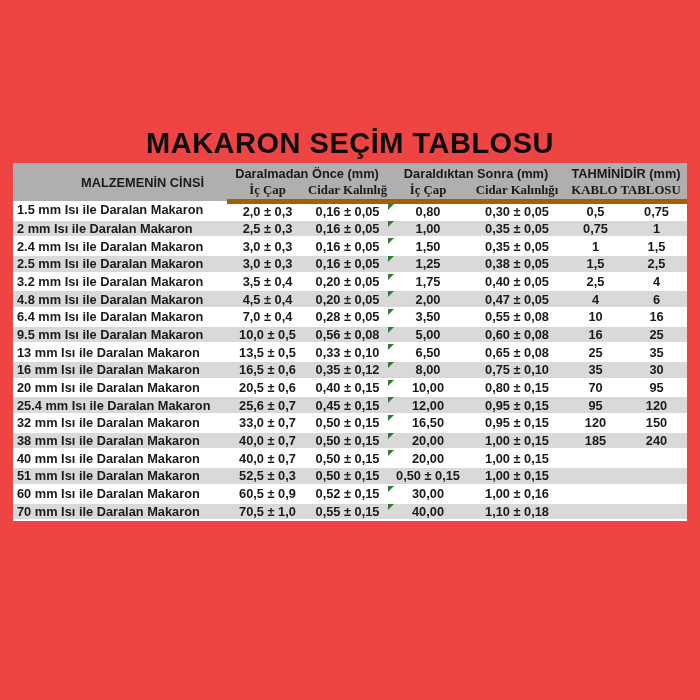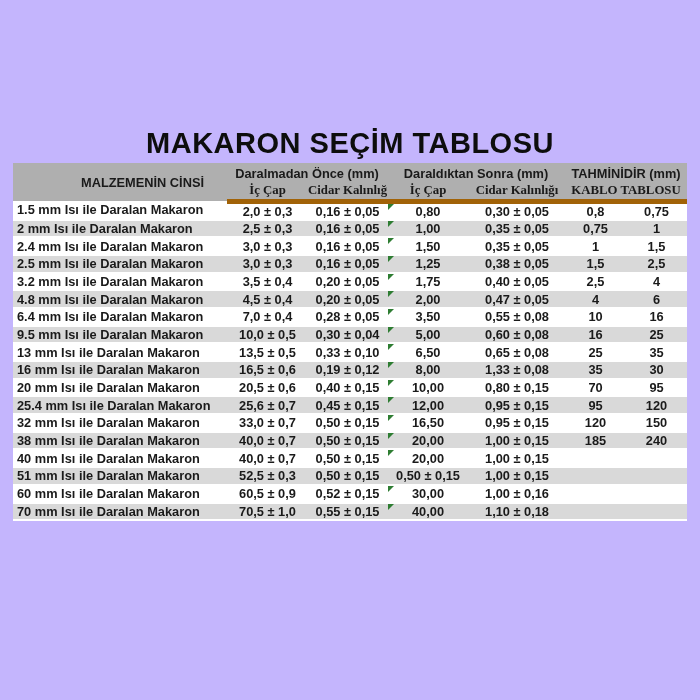--- a/index.html
+++ b/index.html
@@ -8,21 +8,21 @@
     --flag-green:#2e7d32;
     --text:#1a1a1a;
   }
   *{margin:0;padding:0;box-sizing:border-box;}
   html,body{background:#fff;}
   body{
     width:700px;height:700px;position:relative;overflow:hidden;
     font-family:"Liberation Sans","DejaVu Sans",sans-serif;
     color:var(--text);
   }
-  .page{position:absolute;inset:0;background:#c4b5fd;}
+  .page{position:absolute;inset:0;background:#ef4444;}
   .title{
     position:absolute;top:127px;left:0;width:700px;
     text-align:center;font-size:29px;font-weight:bold;
     letter-spacing:0.5px;color:#0d0d0d;white-space:nowrap;
   }
   table.sel{
     position:absolute;left:13px;top:163px;width:674px;
     border-collapse:collapse;table-layout:fixed;
   }
   table.sel th,table.sel td{
@@ -78,21 +78,21 @@
         <th colspan="2">KABLO TABLOSU</th>
       </tr>
     </thead>
     <tbody id="table-body">
         <tr>
     <td class="material-cell">1.5 mm Isı ile Daralan Makaron</td>
     <td>2,0 ± 0,3</td>
     <td>0,16 ± 0,05</td>
     <td class="after-ic">0,80<span class="flag"></span></td>
     <td>0,30 ± 0,05</td>
-    <td>0,8</td>
+    <td>0,5</td>
     <td>0,75</td>
   </tr>
         <tr class="stripe">
     <td class="material-cell">2 mm Isı ile Daralan Makaron</td>
     <td>2,5 ± 0,3</td>
     <td>0,16 ± 0,05</td>
     <td class="after-ic">1,00<span class="flag"></span></td>
     <td>0,35 ± 0,05</td>
     <td>0,75</td>
     <td>1</td>
@@ -138,41 +138,41 @@
     <td>7,0 ± 0,4</td>
     <td>0,28 ± 0,05</td>
     <td class="after-ic">3,50<span class="flag"></span></td>
     <td>0,55 ± 0,08</td>
     <td>10</td>
     <td>16</td>
   </tr>
         <tr class="stripe">
     <td class="material-cell">9.5 mm Isı ile Daralan Makaron</td>
     <td>10,0 ± 0,5</td>
-    <td>0,30 ± 0,04</td>
+    <td>0,56 ± 0,08</td>
     <td class="after-ic">5,00<span class="flag"></span></td>
     <td>0,60 ± 0,08</td>
     <td>16</td>
     <td>25</td>
   </tr>
         <tr>
     <td class="material-cell">13 mm Isı ile Daralan Makaron</td>
     <td>13,5 ± 0,5</td>
     <td>0,33 ± 0,10</td>
     <td class="after-ic">6,50<span class="flag"></span></td>
     <td>0,65 ± 0,08</td>
     <td>25</td>
     <td>35</td>
   </tr>
         <tr class="stripe">
     <td class="material-cell">16 mm Isı ile Daralan Makaron</td>
     <td>16,5 ± 0,6</td>
-    <td>0,19 ± 0,12</td>
+    <td>0,35 ± 0,12</td>
     <td class="after-ic">8,00<span class="flag"></span></td>
-    <td>1,33 ± 0,08</td>
+    <td>0,75 ± 0,10</td>
     <td>35</td>
     <td>30</td>
   </tr>
         <tr>
     <td class="material-cell">20 mm Isı ile Daralan Makaron</td>
     <td>20,5 ± 0,6</td>
     <td>0,40 ± 0,15</td>
     <td class="after-ic">10,00<span class="flag"></span></td>
     <td>0,80 ± 0,15</td>
     <td>70</td>

